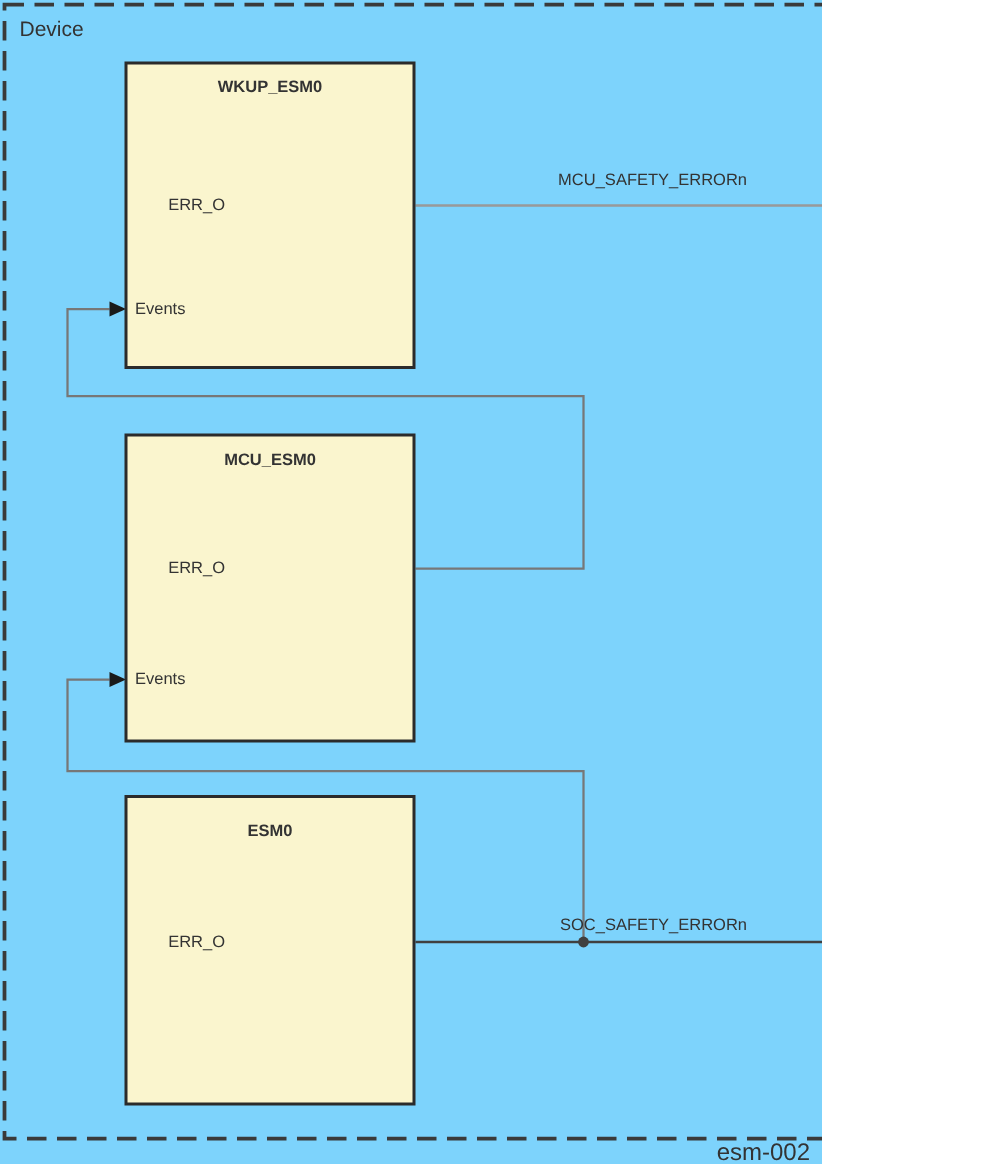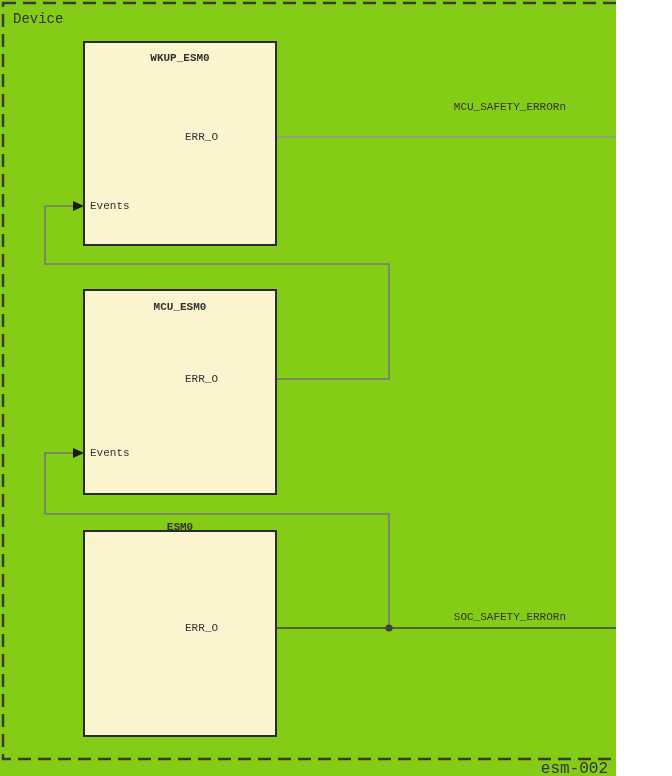--- a/index.html
+++ b/index.html
@@ -1,20 +1,20 @@
 <!DOCTYPE html>
 <html style="--device-border: #3A3A3A; --block-fill: #FAF5CE; --block-border: #2B2B2B; --line-gray: #999999; --line-mid: #777777; --line-dark: #404040; --arrow: #1A1A1A; --pad-fill: #FFFFFF; --text: #333333;"><head>
 <meta charset="utf-8">
 <style>
   html,body{margin:0;padding:0;background:#ffffff;}
   .canvas{
     position:relative;
-    width:616px;height:776px;
-    background:#84cc16;
-    font-family:Liberation Mono, monospace;
+    width:548px;height:776px;
+    background:#7dd3fc;
+    font-family:Liberation Sans, sans-serif;
     overflow:hidden;
   }
   .canvas svg{position:absolute;left:0;top:0;}
   .device-border{fill:none;stroke:var(--device-border,#3a3a3a);stroke-width:2.5;stroke-dasharray:13 7;}
   .block{fill:var(--block-fill,#faf5ce);stroke:var(--block-border,#2b2b2b);stroke-width:2;}
   .wire{fill:none;}
   .wire.gray{stroke:var(--line-gray,#999);stroke-width:1.6;}
   .wire.mid{stroke:var(--line-mid,#777);stroke-width:1.5;}
   .wire.dark{stroke:var(--line-dark,#404040);stroke-width:1.7;}
   .arrow{fill:var(--arrow,#1a1a1a);stroke:none;}
@@ -64,26 +64,26 @@
     <g>
       <rect class="pad-box" x="647" y="616" width="24" height="24"></rect>
       <path class="pad-x" d="M647 616 L671 640 M671 616 L647 640"></path>
     </g>
   </svg>
 
   <div class="lbl device" style="left:13px;top:11px;">Device</div>
 
   <div class="lbl title" style="left:84px;top:50px;width:192px;">WKUP_ESM0</div>
   <div class="lbl title" style="left:84px;top:299px;width:192px;">MCU_ESM0</div>
-  <div class="lbl title" style="left:84px;top:519px;width:192px;">ESM0</div>
+  <div class="lbl title" style="left:84px;top:546px;width:192px;">ESM0</div>
 
   <div class="lbl" style="right:398px;top:129px;">ERR_O</div>
   <div class="lbl" style="right:398px;top:371px;">ERR_O</div>
   <div class="lbl" style="right:398px;top:620px;">ERR_O</div>
 
   <div class="lbl" style="left:90px;top:198px;">Events</div>
   <div class="lbl" style="left:90px;top:445px;">Events</div>
 
-  <div class="lbl" style="right:50px;top:99px;">MCU_SAFETY_ERRORn</div>
+  <div class="lbl" style="right:50px;top:112px;">MCU_SAFETY_ERRORn</div>
   <div class="lbl" style="right:50px;top:609px;margin-left:47px;">SOC_SAFETY_ERRORn</div>
 
   <div class="lbl figid" style="right:8px;top:763px;">esm-002</div>
 </div>
 
 </body></html>

